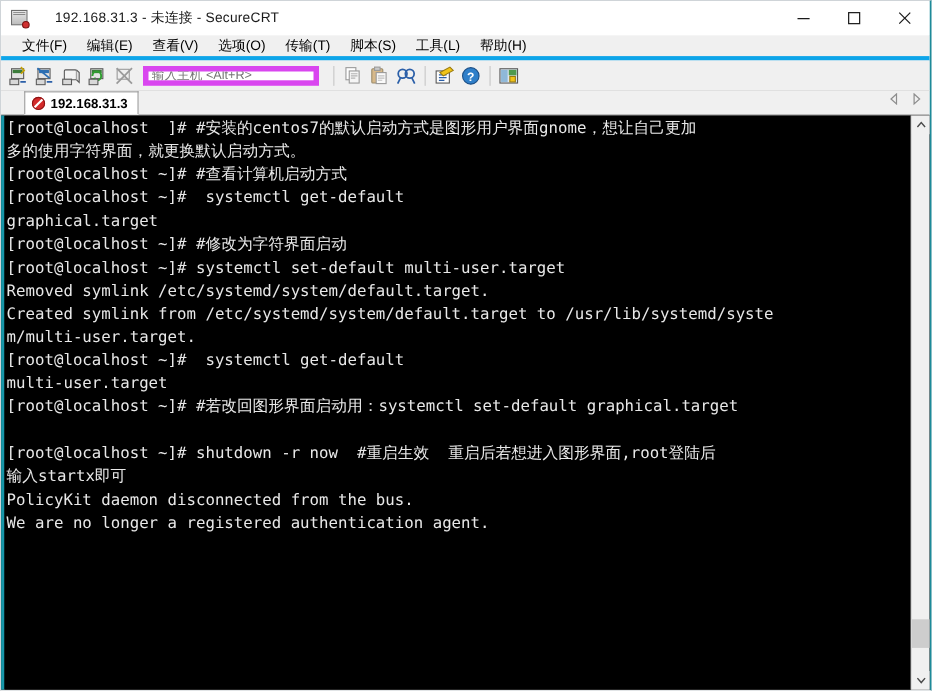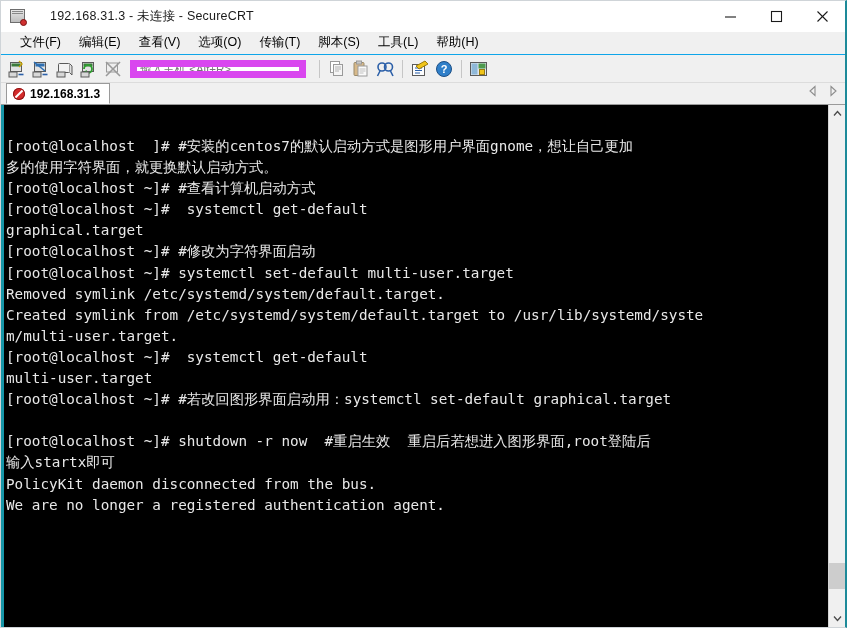--- a/index.html
+++ b/index.html
@@ -69,21 +69,21 @@
   .winbtn svg { display: block; }
 
   
   .menubar {
     height: 23px;
     background: #f0f0f0;
     display: flex;
     align-items: center;
     padding-left: 10px;
     flex: 0 0 auto;
-    border-bottom: 1px solid #0ea5e9;
+    border-bottom: 4px solid #0ea5e9;
   }
   .menu-item {
     font-size: 12.5px;
     color: #000;
     padding: 2px 9px 3px 9px;
     white-space: nowrap;
     line-height: 1;
   }
 
   
@@ -100,23 +100,23 @@
     width: 23px; height: 22px;
     display: flex; align-items: center; justify-content: center;
     margin-right: 1px;
   }
   .tb-sep {
     width: 1px; height: 18px;
     background: #c6c6c6;
     margin: 0 5px;
   }
   .host-input {
-    width: 176px; height: 18px;
-    background: #ffffff;
-    border: 7px solid #d946ef;
+    width: 160px; height: 18px;
+    background: #ffffff;
+    border: 5px solid #d946ef;
     font-size: 11.5px;
     color: #8a8a8a;
     padding: 0 3px;
     margin: 0 8px 0 4px;
     line-height: 16px;
     font-family: "Liberation Sans", sans-serif;
     outline: none;
     white-space: nowrap;
     overflow: hidden;
   }
@@ -126,21 +126,21 @@
     height: 22px;
     background: #f0f0f0;
     display: flex;
     align-items: flex-end;
     position: relative;
     flex: 0 0 auto;
     border-bottom: 1px solid #9a9a9a;
   }
   .tab {
     height: 21px;
-    margin-left: 5px;
+    margin-left: 21px;
     background: #ffffff;
     border: 1px solid #9a9a9a;
     border-bottom: 1px solid #ffffff;
     display: flex; align-items: center;
     padding: 0 9px 0 6px;
   }
   .tab-icon {
     width: 12px; height: 12px; border-radius: 50%;
     background: #d42b2b;
     position: relative;
@@ -177,21 +177,20 @@
     flex: 1 1 auto;
     background: #000000;
     color: #e8e8e8;
     font-family: "DejaVu Sans Mono", "Liberation Mono", monospace;
     font-size: 14.3px;
     line-height: 21.1px;
     padding: 2px 12px 0 2px;
     white-space: pre;
     overflow: hidden;
     letter-spacing: 0px;
-    margin-top: 29px;
   }
   .term .ln { display: block; height: 21.1px; }
 
   
   .vscroll {
     width: 17px;
     background: #f0f0f0;
     border-left: 1px solid #d4d4d4;
     position: relative;
     flex: 0 0 auto;

